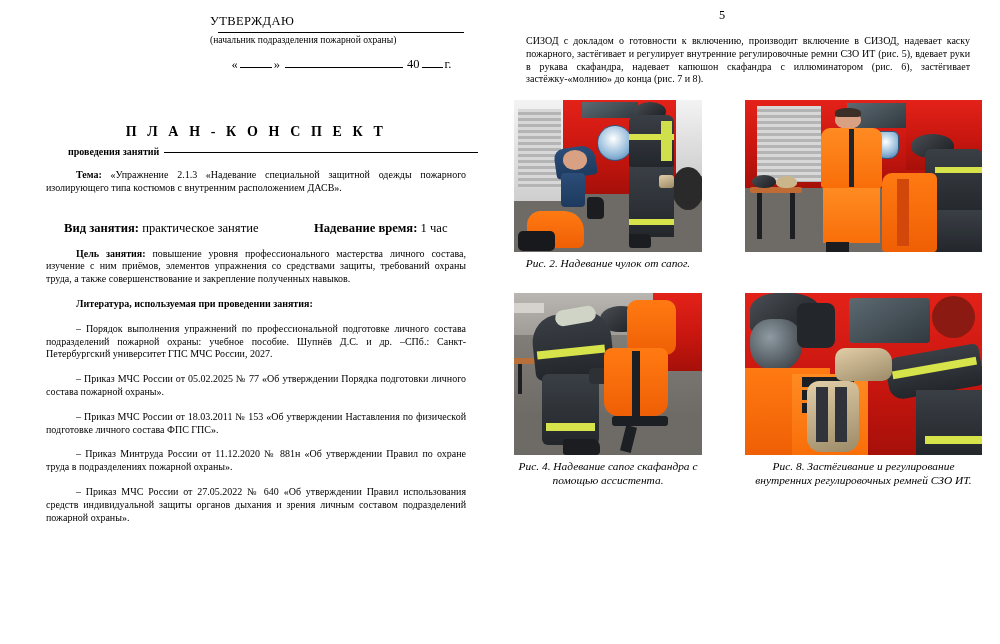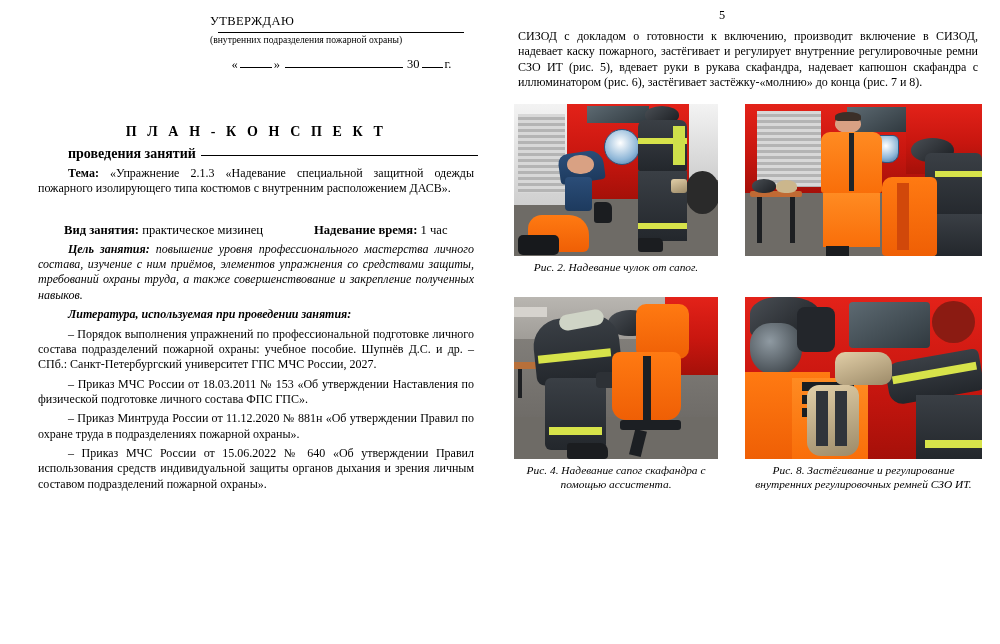--- a/index.html
+++ b/index.html
@@ -91,45 +91,45 @@
   .doc-title {
     text-align: center;
     font-weight: bold;
     font-size: 14px;
     letter-spacing: 3.6px;
     margin-top: 52px;
   }
   .subtitle-row {
     margin-top: 6px;
     font-weight: bold;
-    font-size: 14px;
+    font-size: 10px;
     display: flex;
     align-items: baseline;
     padding-left: 34px;
   }
   .subtitle-row .fill {
     flex: 1;
     border-bottom: 1px solid #000;
     margin-left: 5px;
     position: relative;
     top: -2px;
   }
 
   
   p.body {
-    font-size: 12px;
+    font-size: 10px;
     line-height: 1.28;
     text-align: justify;
     text-justify: inter-word;
-    margin: 4px;
+    margin: 12px;
     hyphens: none;
   }
   .indent { text-indent: 30px; }
   .gap-lg { margin-top: 25px; }
-  .gap-md { margin-top: 22px; font-style: italic; }
+  .gap-md { margin-top: 22px; }
   .gap-sm { margin-top: 3px; }
   b { font-weight: bold; }
 
   .lesson-row {
     font-size: 12.6px;
     margin-top: 26px;
     display: flex;
     padding-left: 30px;
   }
   .lesson-row .kind { flex: 0 0 250px; }
@@ -142,21 +142,21 @@
     padding-right: 52px;
   }
   .fig-grid {
     margin-top: 14px;
   }
   .fig-row {
     display: flex;
     justify-content: space-between;
   }
   .fig-cell {
-    width: 204px;
+    width: 188px;
   }
   .fig-cell.wide { width: 237px; }
   .photo {
     width: 100%;
     height: 152px;
     overflow: hidden;
     position: relative;
     background: #6e6b66;
   }
   .photo.tall { height: 162px; }
@@ -206,69 +206,70 @@
 </head>
 <body>
 
 <div class="page">
 
   <div class="col-left">
 
     <div class="approve-block">
       <div class="approve-title">УТВЕРЖДАЮ</div>
       <div class="rule-full"></div>
-      <div class="approve-sub">(внутренних подразделения пожарной охраны)</div>
+      <div class="approve-sub">(начальник подразделения пожарной охраны)</div>
 
       <div class="date-row">
         <span class="q">«</span>
         <span class="blank-sm"></span>
         <span class="q">»</span>
         <span class="blank-lg"></span>
-        <span>30</span>
+        <span>40</span>
         <span class="blank-xs"></span>
         <span>г.</span>
       </div>
     </div>
 
     <div class="doc-title">П Л А Н - К О Н С П Е К Т</div>
 
     <div class="subtitle-row">
       <span>проведения занятий</span>
       <span class="fill"></span>
     </div>
 
     <p class="body indent gap-lg">
       <b>Тема:</b>
       <span>«Упражнение 2.1.3 «Надевание специальной защитной одежды пожарного изолирующего типа костюмов с внутренним расположением ДАСВ».</span>
     </p>
 
     <div class="lesson-row">
       <span class="kind">
         <b>Вид занятия:</b>
-        <span>практическое мизинец</span>
+        <span>практическое занятие</span>
       </span>
       <span>
         <b>Надевание время:</b>
         <span>1 час</span>
       </span>
     </div>
 
     <p class="body indent gap-md">
       <b>Цель занятия:</b>
       <span>повышение уровня профессионального мастерства личного состава, изучение с ним приёмов, элементов упражнения со средствами защиты, требований охраны труда, а также совершенствование и закрепление полученных навыков.</span>
     </p>
 
     <p class="body indent gap-md">
       <b>Литература, используемая при проведении занятия:</b>
     </p>
 
     <p class="body indent gap-sm">– Порядок выполнения упражнений по профессиональной подготовке личного состава подразделений пожарной охраны: учебное пособие. Шупнёв Д.С. и др. –СПб.: Санкт-Петербургский университет ГПС МЧС России, 2027.</p>
+    <p class="body indent gap-sm">– Приказ МЧС России от 05.02.2025 № 77 «Об утверждении Порядка подготовки личного состава пожарной охраны».</p>
     <p class="body indent gap-sm">– Приказ МЧС России от 18.03.2011 № 153 «Об утверждении Наставления по физической подготовке личного состава ФПС ГПС».</p>
     <p class="body indent gap-sm">– Приказ Минтруда России от 11.12.2020 № 881н «Об утверждении Правил по охране труда в подразделениях пожарной охраны».</p>
-    <p class="body indent gap-sm">– Приказ МЧС России от 15.06.2022 № 640 «Об утверждении Правил использования средств индивидуальной защиты органов дыхания и зрения личным составом подразделений пожарной охраны».</p>
+    <p class="body indent gap-sm">– Приказ МЧС России от 27.05.2022 № 640 «Об утверждении Правил использования средств индивидуальной защиты органов дыхания и зрения личным составом подразделений пожарной охраны».</p>
   </div>
 
   <div class="col-right">
 
     <div class="page-num">5</div>
 
     <p class="body">СИЗОД с докладом о готовности к включению, производит включение в СИЗОД, надевает каску пожарного, застёгивает и регулирует внутренние регулировочные ремни СЗО ИТ (рис. 5), вдевает руки в рукава скафандра, надевает капюшон скафандра с иллюминатором (рис. 6), застёгивает застёжку-«молнию» до конца (рис. 7 и 8).</p>
 
     <div class="fig-grid">
 

